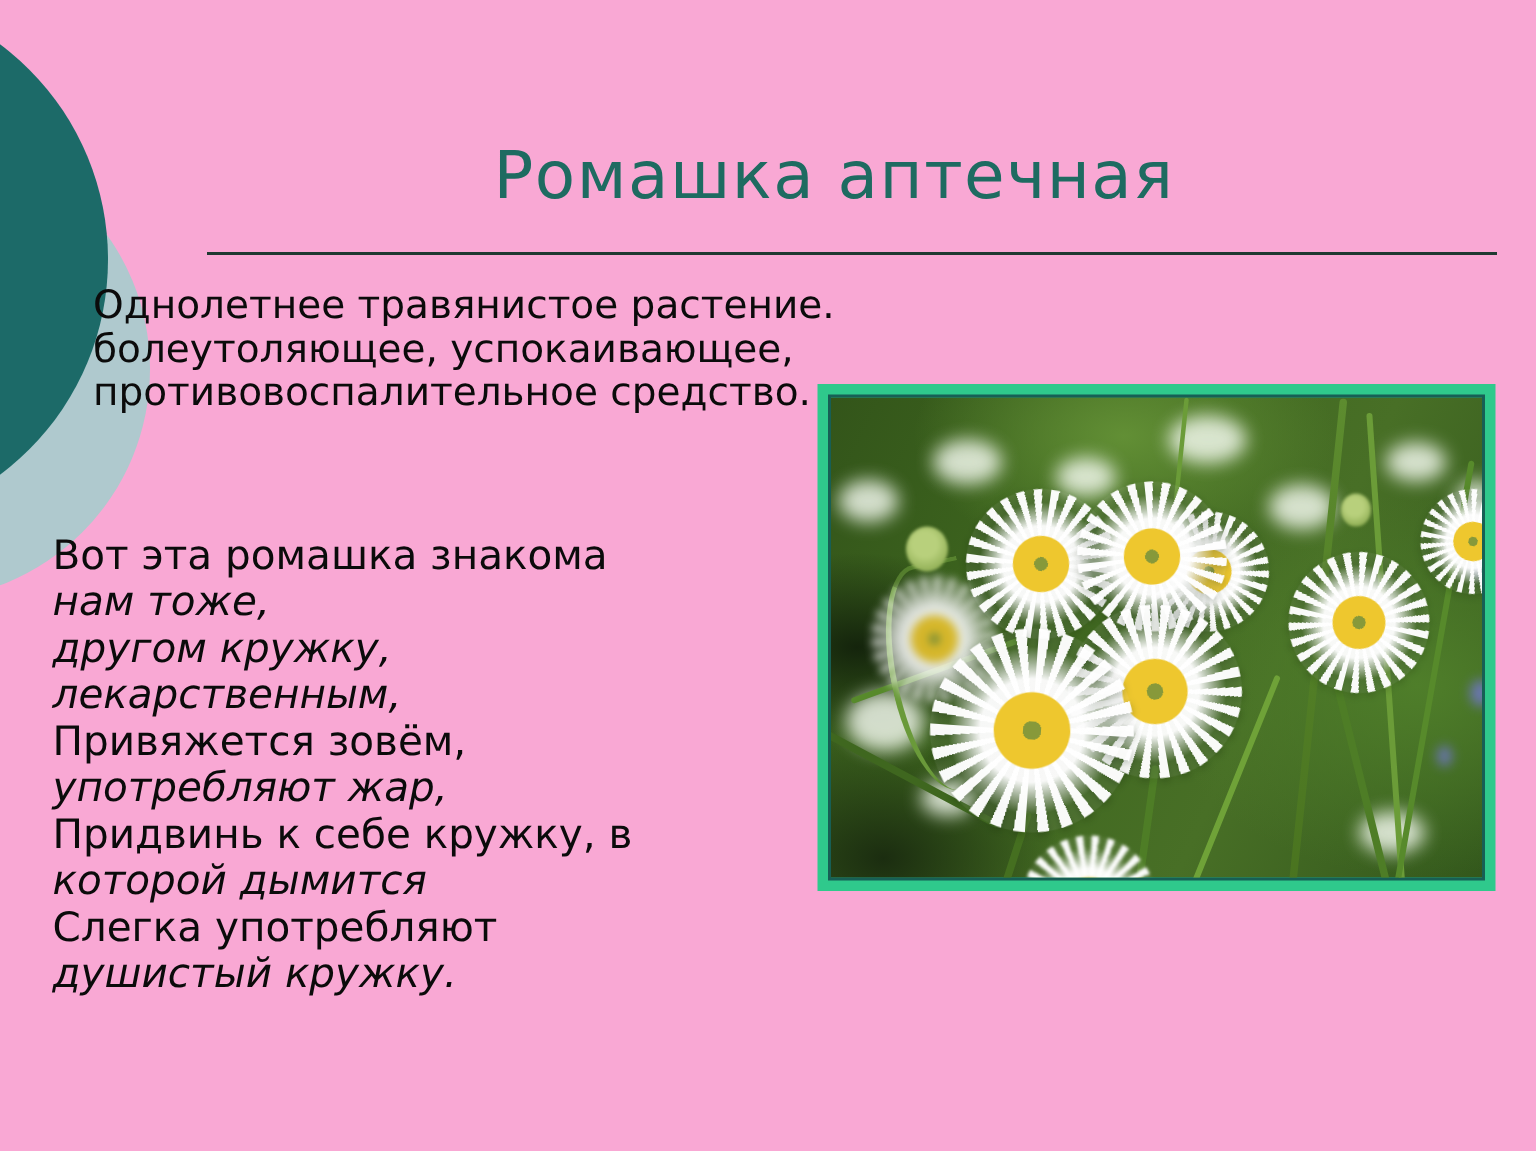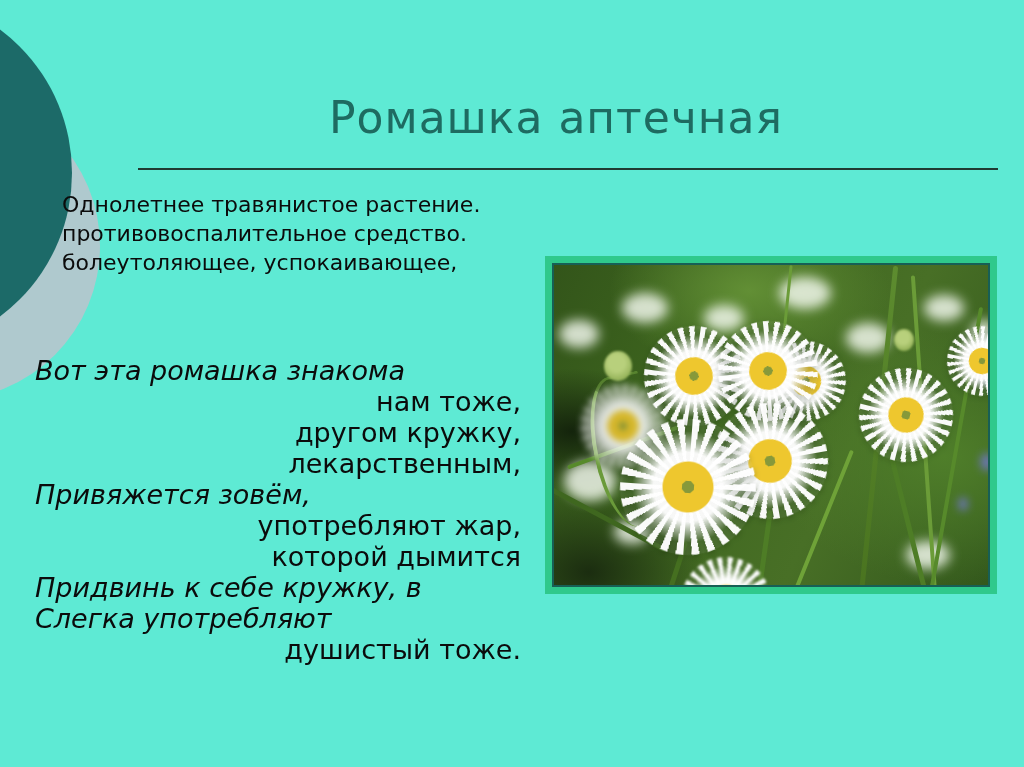--- a/index.html
+++ b/index.html
@@ -1,42 +1,42 @@
 <!DOCTYPE html>
 <html><head>
 <meta charset="utf-8">
 <style>
   html,body{margin:0;padding:0;background:#666;}
   .slide{
     position:relative; width:1024px; height:767px; overflow:hidden;
-    background:#5eead4;
+    background:#f9a8d4;
     font-family:"DejaVu Sans", sans-serif;
   }
   
   .circle{position:absolute;border-radius:50%;}
   .circle.gray{left:-208px;top:92px;width:308px;height:308px;background:#afc9ce;}
   .circle.dark{left:-286px;top:-6px;width:358px;height:358px;background:#1c6a68;}
 
   
   .title{
     position:absolute;left:88px;top:92px;width:936px;margin:0;
     text-align:center;font-size:44px;line-height:1.2;font-weight:400;
     color:#1e6b61;letter-spacing:1px;
   }
   .divider{position:absolute;left:138px;top:168px;width:860px;height:2px;background:#203a32;}
 
   
   .description{position:absolute;left:62px;top:190px;width:486px;color:#0b0b0b;}
-  .desc-line{font-size:22px;line-height:29px;white-space:nowrap;}
+  .desc-line{font-size:26px;line-height:29px;white-space:nowrap;}
 
   
   .poem{position:absolute;left:35px;top:355px;width:486px;color:#0b0b0b;}
   .pl{font-size:27px;line-height:31px;white-space:nowrap;}
-  .pl.left{text-align:left;font-style:italic;}
-  .pl.right{text-align:right;}
+  .pl.left{text-align:left;}
+  .pl.right{font-style:italic;}
 
   
   .photo-frame{
     position:absolute;left:545px;top:256px;width:452px;height:338px;
     background:#2fc98c;padding:7px;box-sizing:border-box;
   }
   .photo{
     position:relative;width:438px;height:324px;box-sizing:border-box;
     border:2px solid #175f55;overflow:hidden;
     background:
@@ -70,35 +70,35 @@
 <div class="slide">
 
   <div class="circle gray"></div>
   <div class="circle dark"></div>
 
   <h1 class="title">Ромашка аптечная</h1>
   <div class="divider"></div>
 
   <div class="description">
     <div class="desc-line">Однолетнее травянистое растение.</div>
+    <div class="desc-line">болеутоляющее, успокаивающее,</div>
     <div class="desc-line">противовоспалительное средство.</div>
-    <div class="desc-line">болеутоляющее, успокаивающее,</div>
   </div>
 
   <div class="poem">
     <div class="pl left">Вот эта ромашка знакома</div>
     <div class="pl right">нам тоже,</div>
     <div class="pl right">другом кружку,</div>
     <div class="pl right">лекарственным,</div>
     <div class="pl left">Привяжется зовём,</div>
     <div class="pl right">употребляют жар,</div>
+    <div class="pl left">Придвинь к себе кружку, в</div>
     <div class="pl right">которой дымится</div>
-    <div class="pl left">Придвинь к себе кружку, в</div>
     <div class="pl left">Слегка употребляют</div>
-    <div class="pl right">душистый тоже.</div>
+    <div class="pl right">душистый кружку.</div>
   </div>
 
   <div class="photo-frame">
     <div class="photo">
 
       <div class="blur-spot" style="left:5px;top:55px;width:40px;height:28px;"></div>
       <div class="blur-spot" style="left:68px;top:28px;width:46px;height:30px;"></div>
       <div class="blur-spot" style="left:150px;top:40px;width:40px;height:26px;"></div>
       <div class="blur-spot" style="left:225px;top:12px;width:52px;height:32px;"></div>
       <div class="blur-spot" style="left:292px;top:58px;width:44px;height:30px;"></div>

